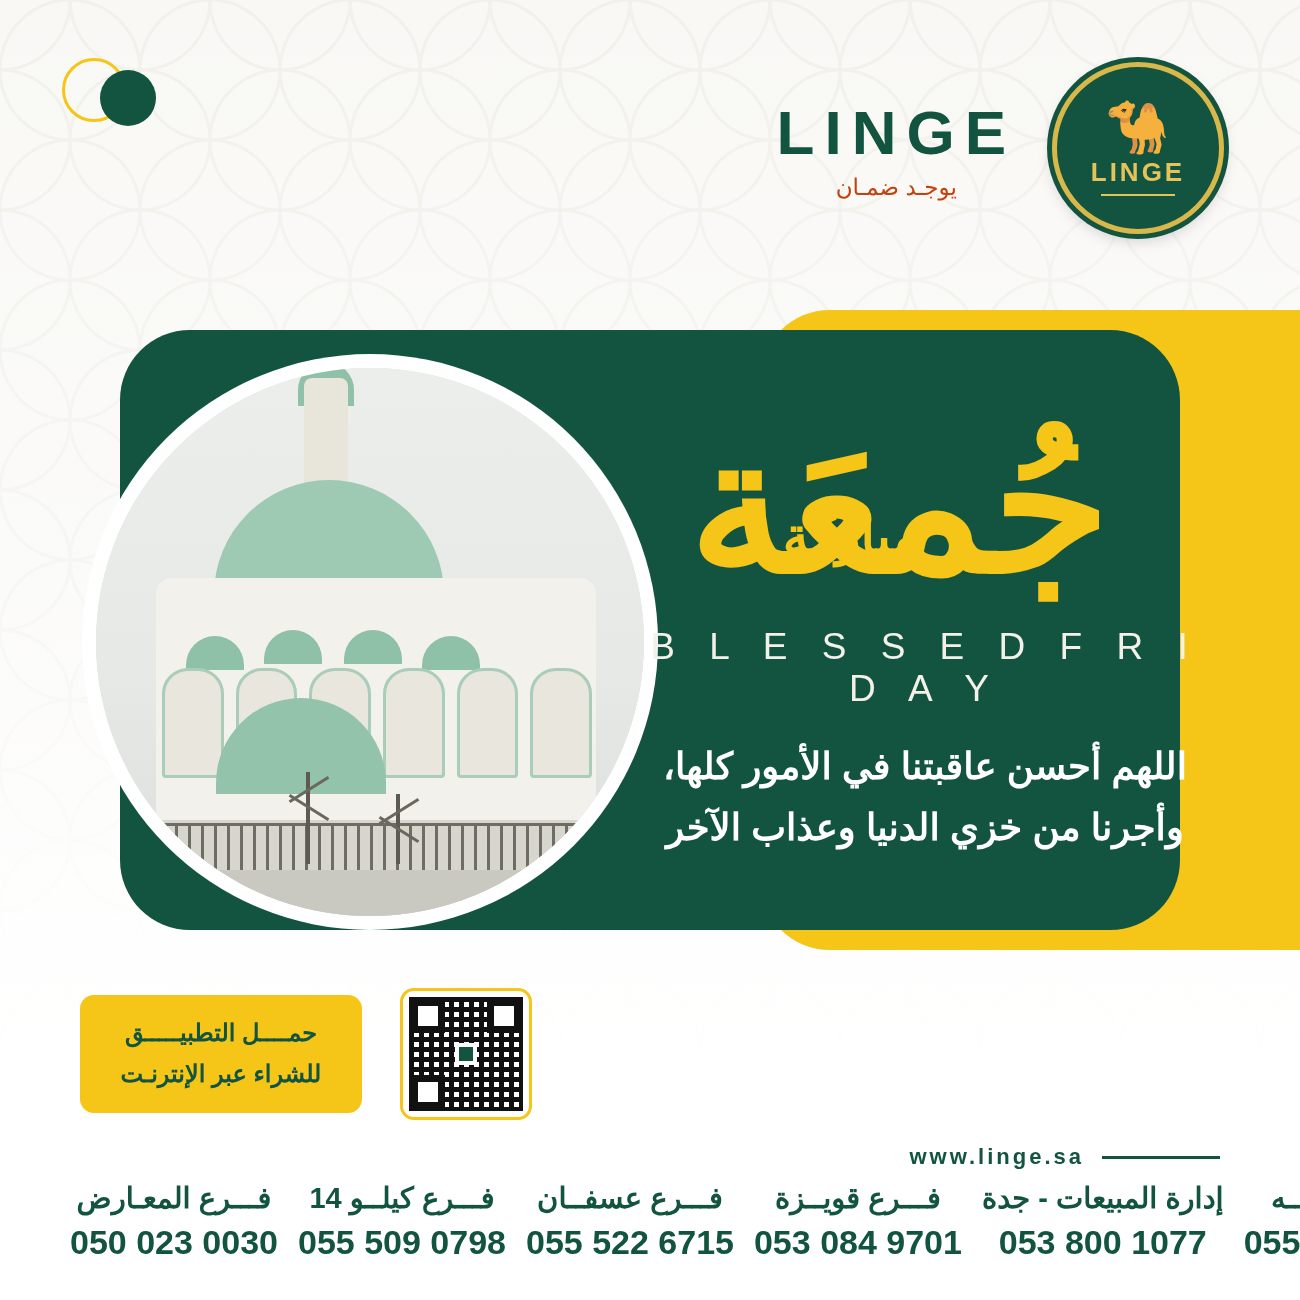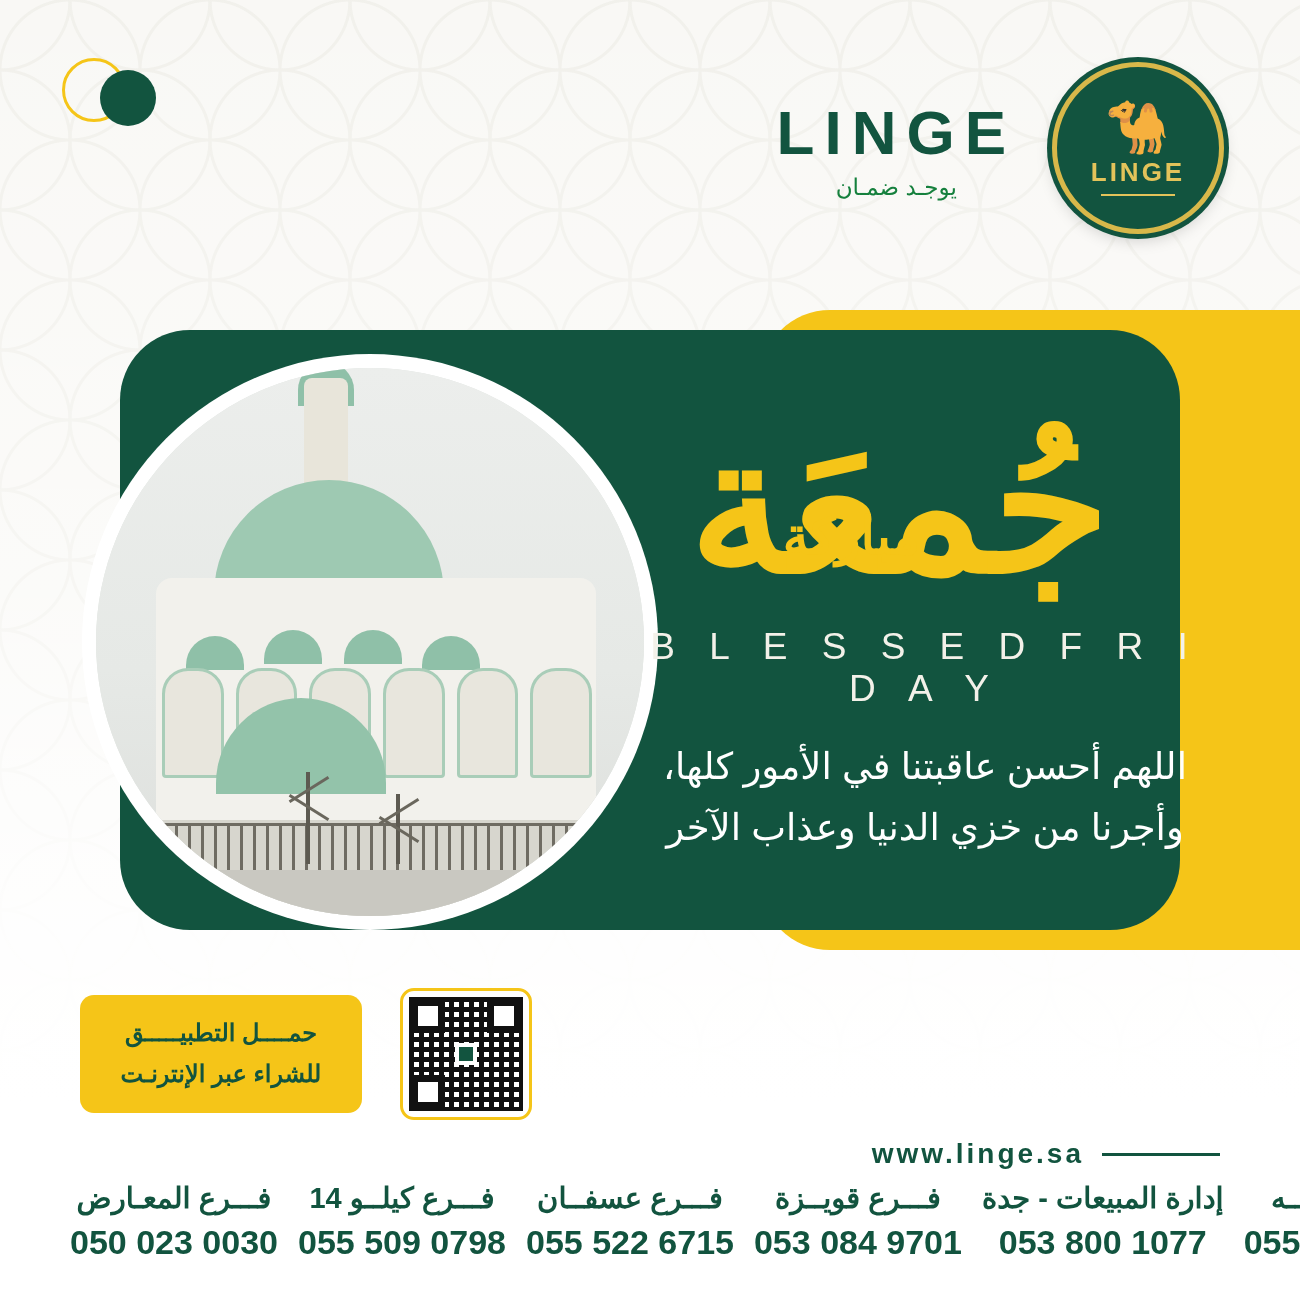--- a/index.html
+++ b/index.html
@@ -79,21 +79,21 @@
     font-size: 62px;
     letter-spacing: 10px;
     font-weight: bold;
     color: #12543f;
     line-height: 1;
   }
   .brand-sub {
     margin-top: 10px;
     font-size: 23px;
     letter-spacing: 5px;
-    color: #15803d;
+    color: #c2410c;
     direction: rtl;
   }
   .brand-badge {
     position: relative;
     width: 162px;
     height: 162px;
     border-radius: 50%;
     background: #12543f;
     border: 5px solid #d8b84a;
     box-shadow: 0 0 0 5px #12543f, 0 6px 16px rgba(0,0,0,.18);
@@ -286,21 +286,21 @@
     letter-spacing: 12px;
     color: #f3f1e9;
     direction: ltr;
     font-weight: 300;
   }
   .dua {
     margin-top: 26px;
     font-size: 37px;
     line-height: 1.65;
     color: #ffffff;
-    font-weight: normal;
+    font-weight: bold;
   }
 
   
   .app-row {
     position: absolute;
     left: 80px;
     bottom: 180px;
     display: flex;
     align-items: center;
     gap: 38px;
@@ -359,21 +359,21 @@
   
   .website {
     position: absolute;
     right: 80px;
     bottom: 130px;
     display: flex;
     align-items: center;
     gap: 18px;
   }
   .website-url {
-    font-size: 28px;
+    font-size: 22px;
     font-weight: bold;
     letter-spacing: 3px;
     color: #12543f;
   }
   .website-rule {
     width: 118px;
     height: 3px;
     background: #12543f;
   }
 

